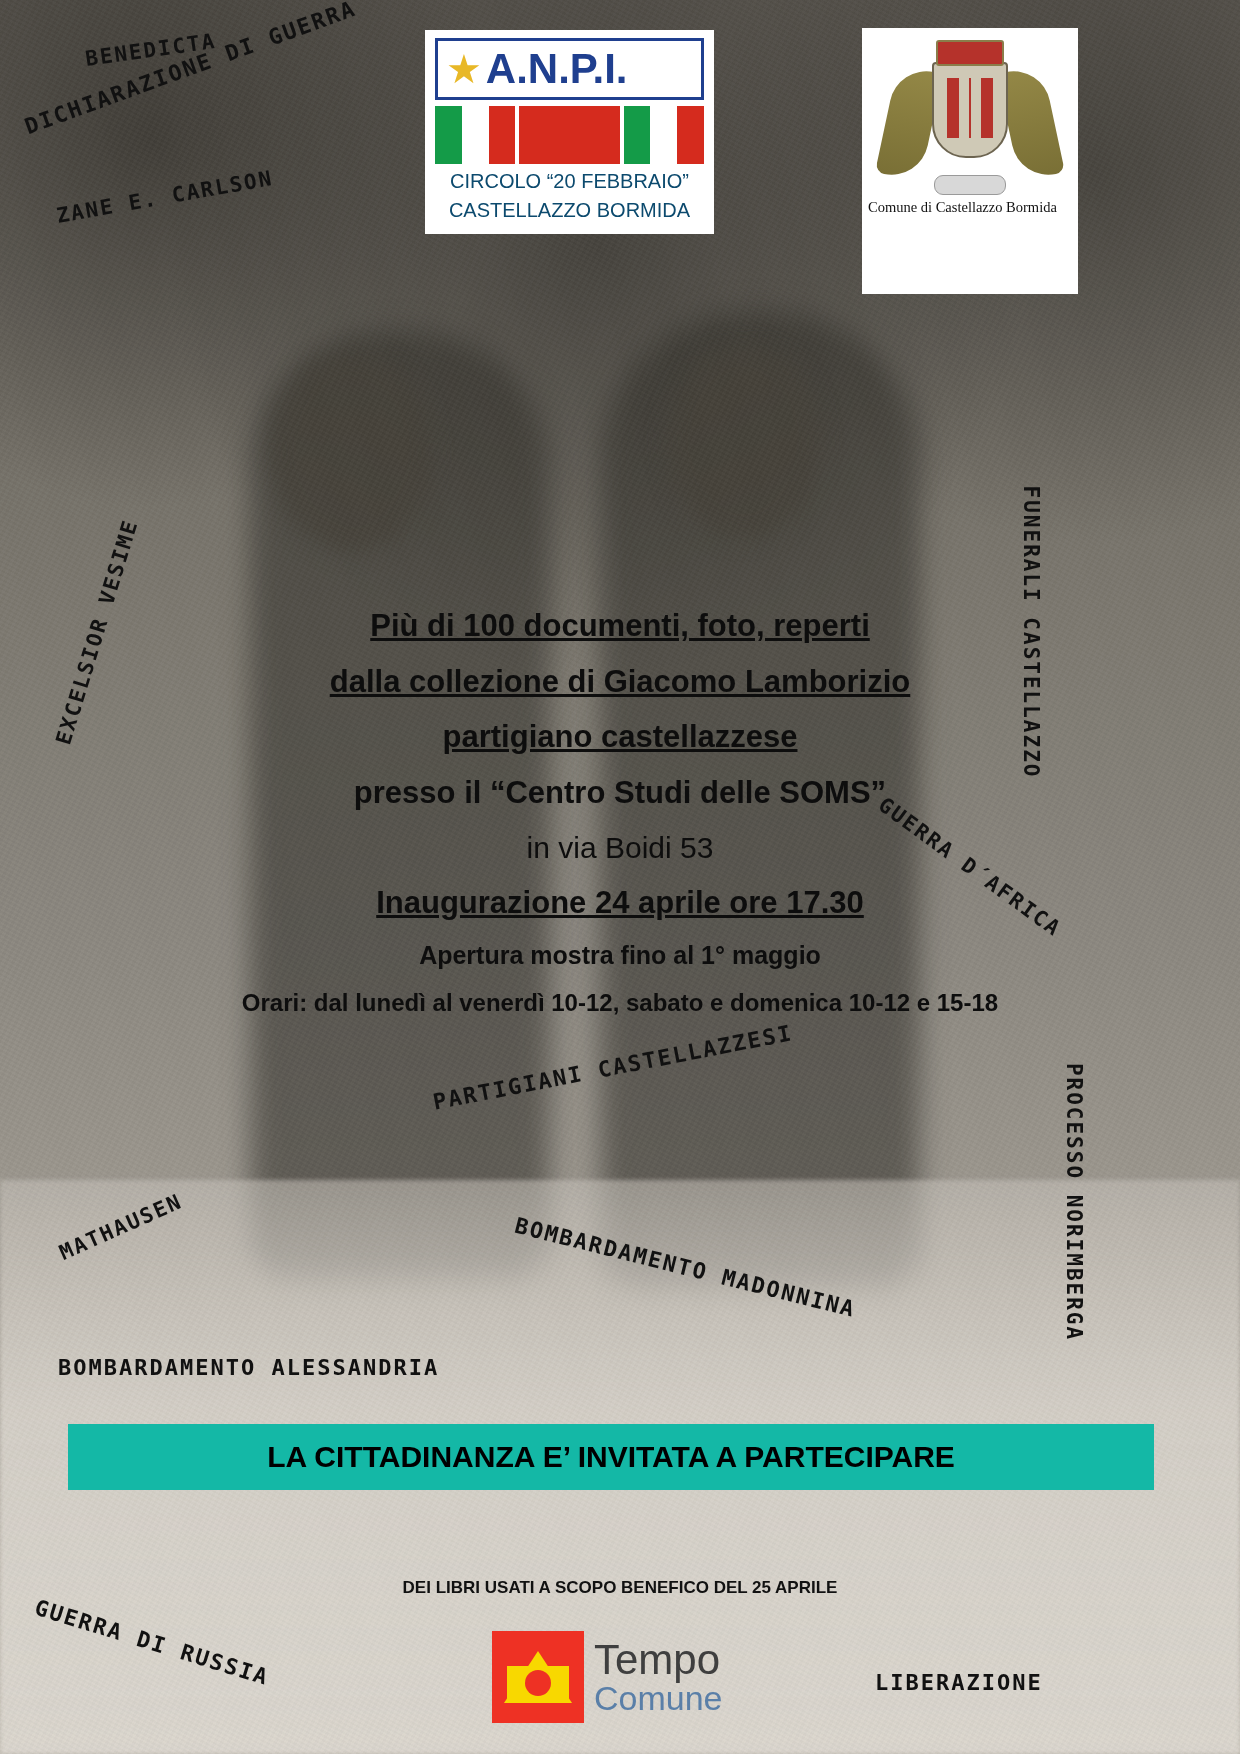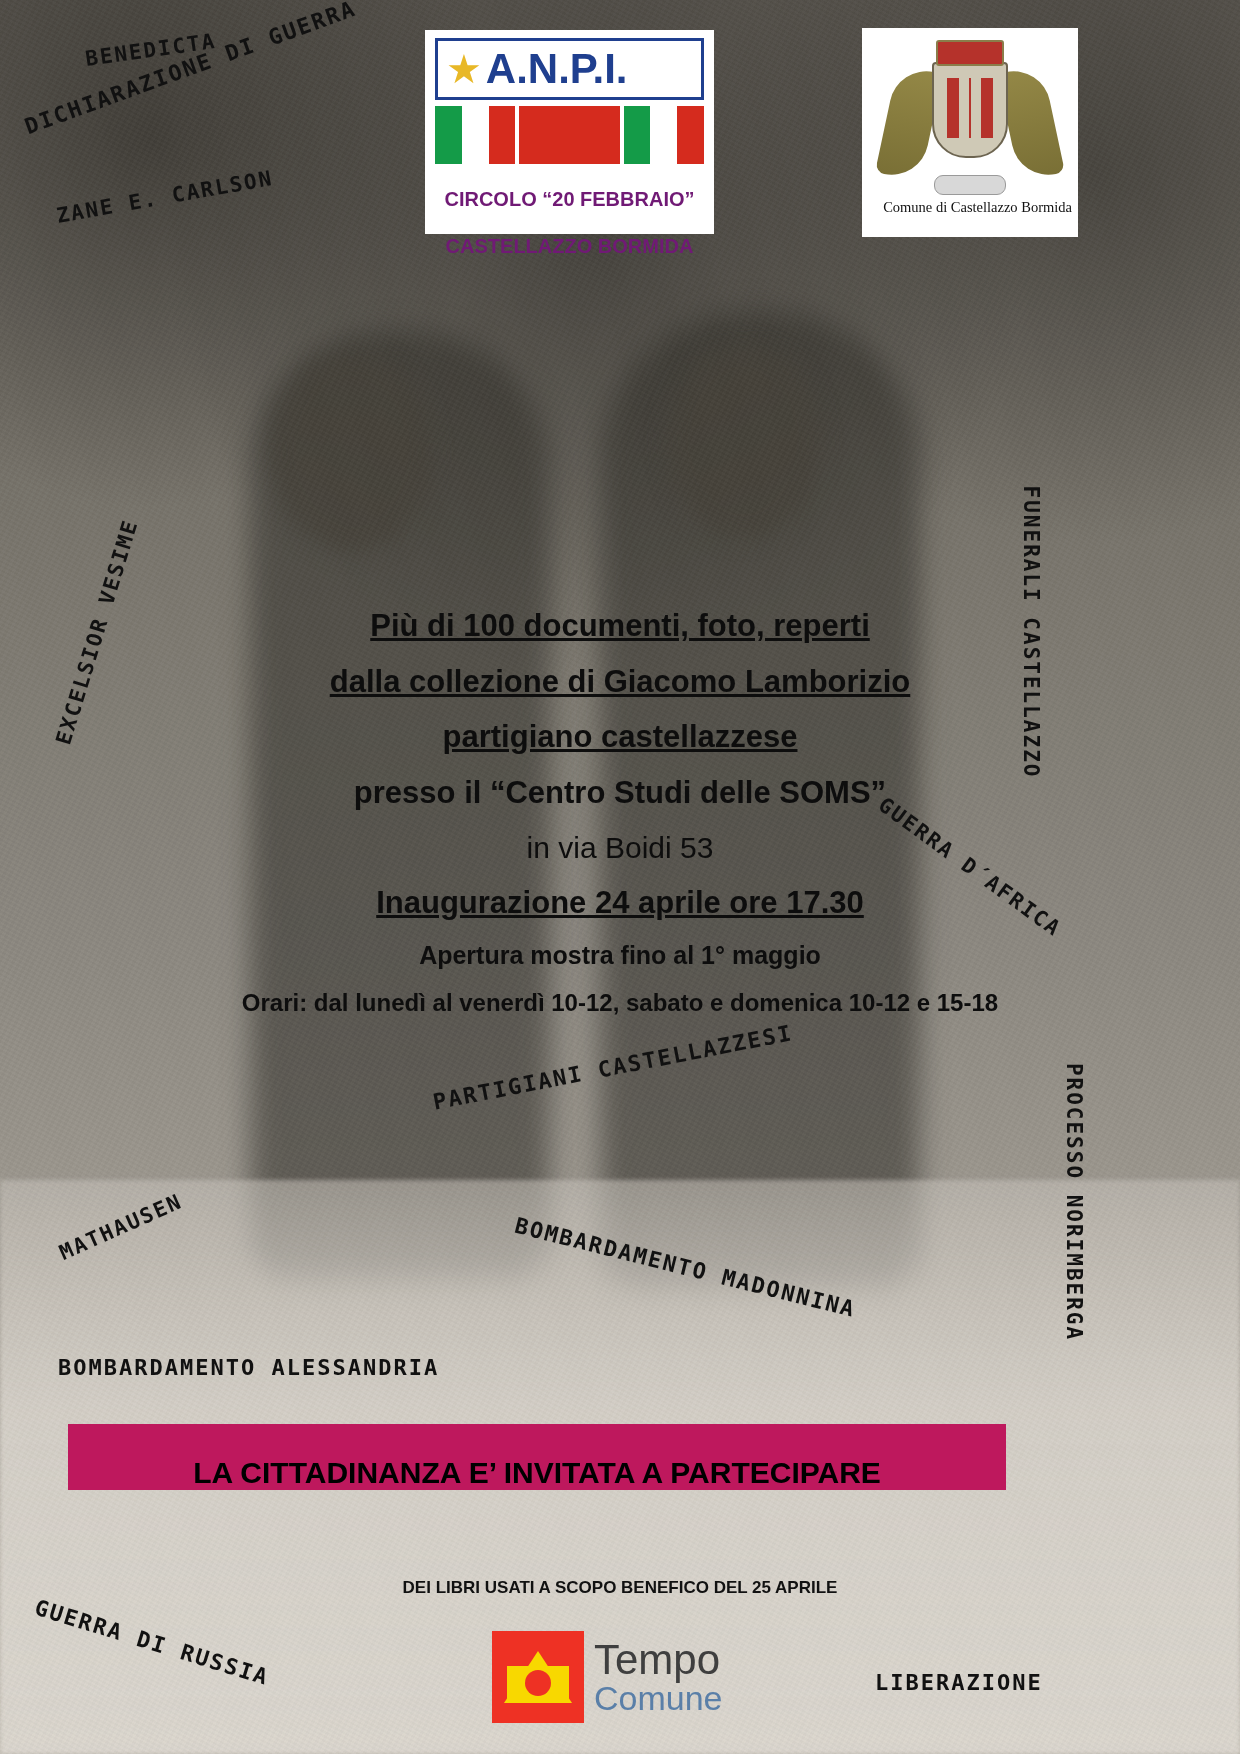--- a/index.html
+++ b/index.html
@@ -99,35 +99,35 @@
     margin-top: 6px;
   }
   .flagbit { flex: 1; display: flex; }
   .flagbit span { flex: 1; }
   .fg { background: #149b48; }
   .fw { background: #ffffff; }
   .fr { background: #d52b1e; }
   .redblock { flex: 1.25; background: #d52b1e; margin: 0 4px; }
   .anpi-sub {
     text-align: center;
-    color: #701a75;
-    font-weight: bold;
+    color: #0c4a6e;
+    font-weight: normal;
     font-size: 20px;
     line-height: 1.15;
-    margin-top: 24px;
+    margin-top: 6px;
     font-family: "Liberation Sans", sans-serif;
   }
 
   .comune-logo {
     position: absolute;
-    left: 862px; top: 28px; width: 216px; height: 209px;
+    left: 862px; top: 28px; width: 216px; height: 266px;
     background: #ffffff;
     box-sizing: border-box;
     padding: 6px;
-    text-align: right;
+    text-align: left;
   }
   .crest {
     position: relative;
     height: 165px;
   }
   .crest-shield {
     position: absolute;
     left: 50%; top: 28px;
     transform: translateX(-50%);
     width: 72px; height: 92px;
@@ -221,24 +221,24 @@
     font-weight: bold;
     color: #111;
     letter-spacing: 2px;
     white-space: nowrap;
   }
 
   
   .banner {
     position: absolute;
     left: 68px; top: 1424px;
-    width: 938px; height: 66px;
-    background: #be185d;
+    width: 1086px; height: 66px;
+    background: #14b8a6;
     display: flex;
-    align-items: flex-end;
+    align-items: center;
     justify-content: center;
   }
   .banner-text {
     font-size: 30px;
     font-weight: bold;
     color: #000;
   }
 
   
   .collab {

